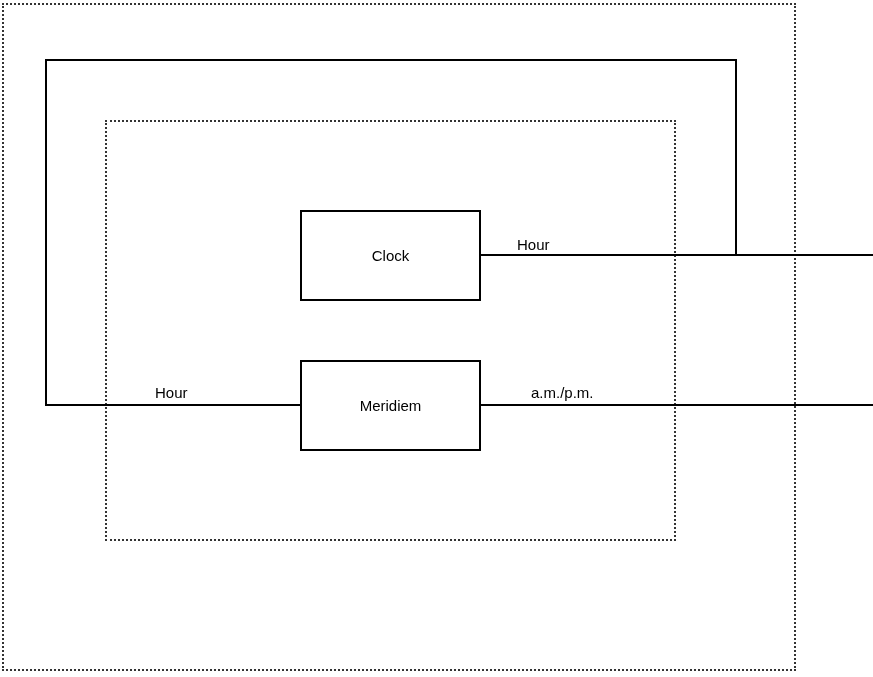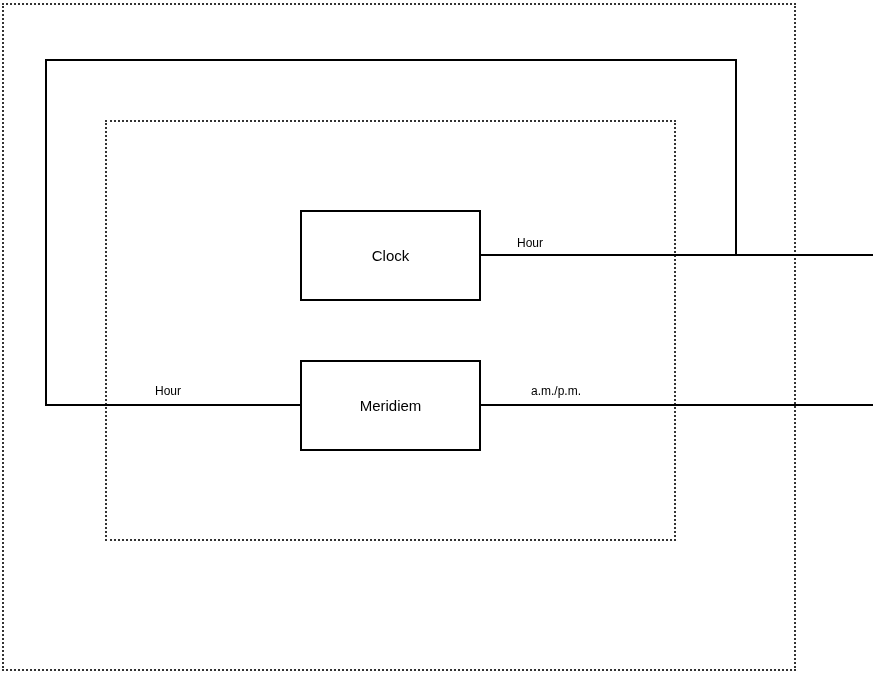--- a/index.html
+++ b/index.html
@@ -51,21 +51,21 @@
     justify-content: center;
     font-size: 15px;
     line-height: 1;
   }
   #block-clock    { left: 300px; top: 210px; }
   #block-meridiem { left: 300px; top: 360px; }
 
   
   .signal-label {
     position: absolute;
-    font-size: 12px;
+    font-size: 15px;
     line-height: 1;
     white-space: nowrap;
     background: #ffffff;
     text-align: right;
   }
   #label-clock-out    { left: 517px; top: 237px; }
   #label-meridiem-in  { left: 155px; top: 385px; }
   #label-meridiem-out { left: 531px; top: 385px; }
 </style>
 </head>

